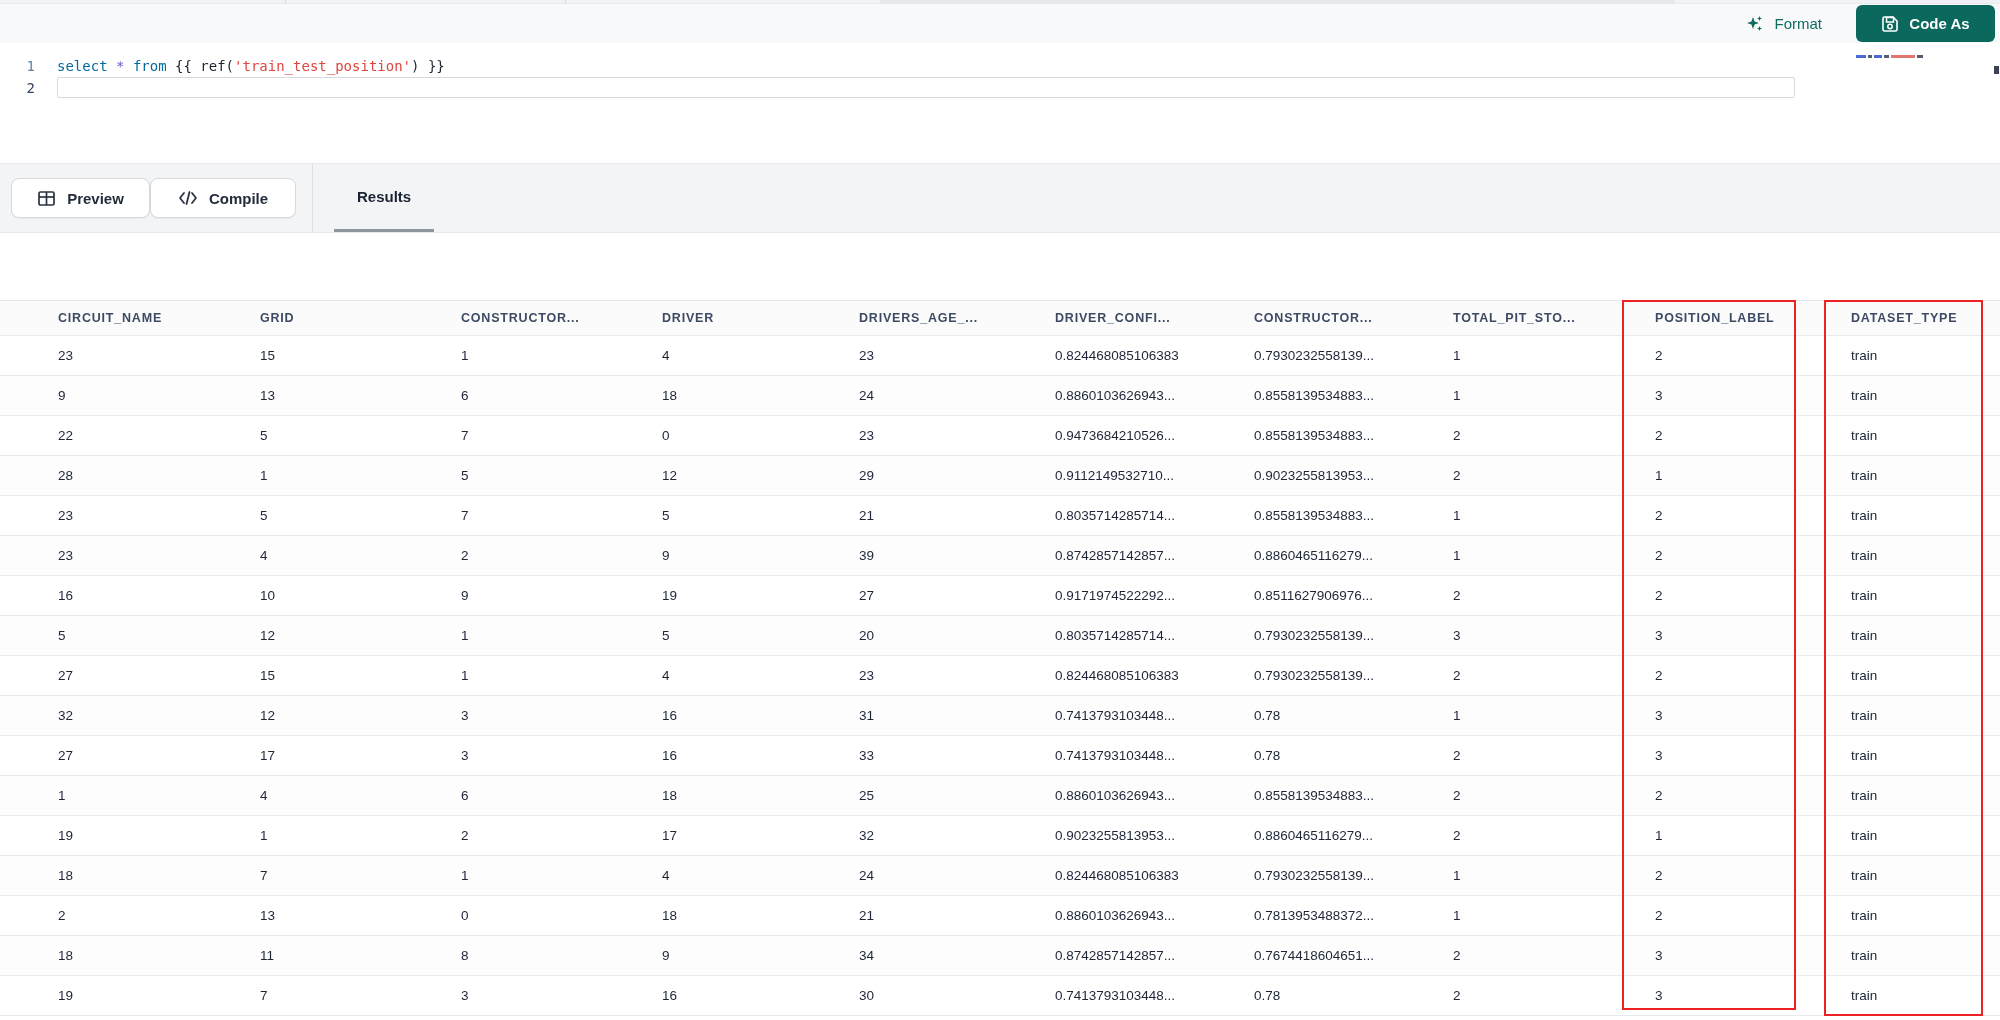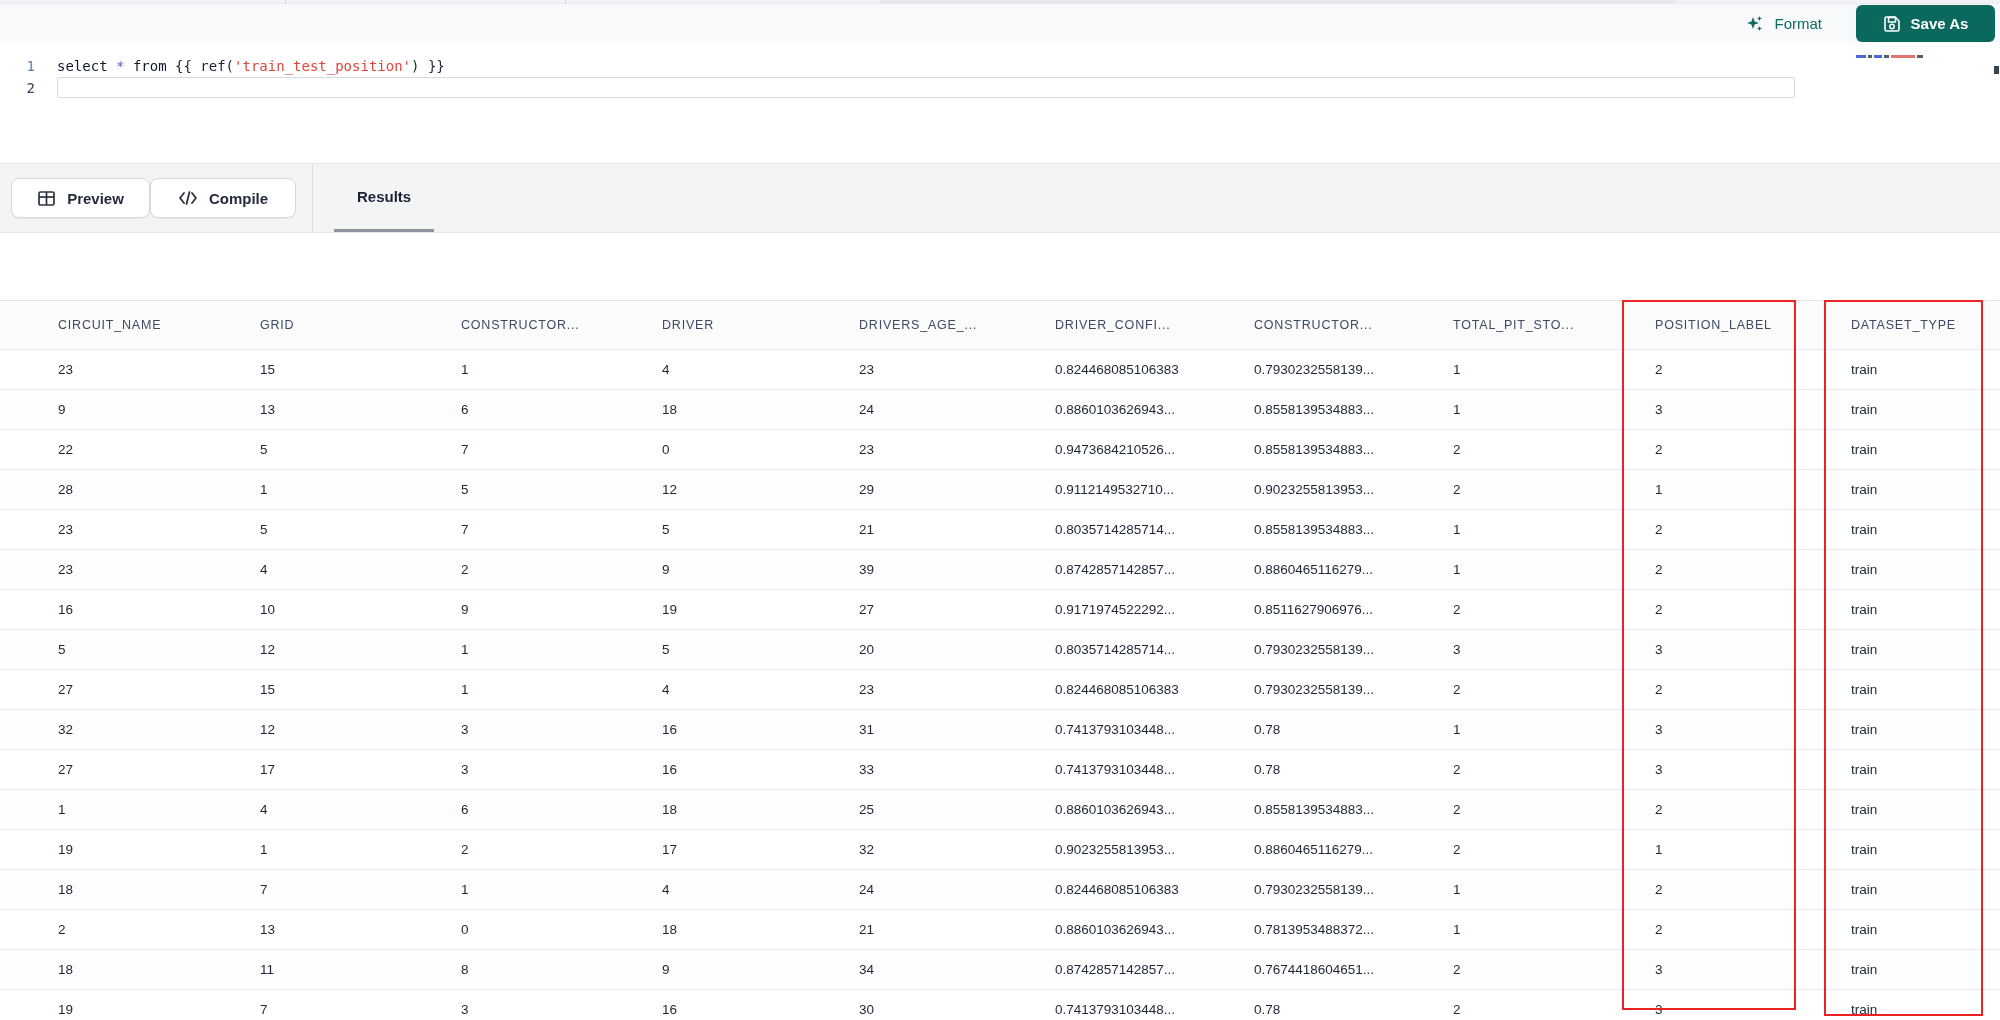--- a/index.html
+++ b/index.html
@@ -21,21 +21,21 @@
                 font-size:15px; font-weight:600; font-family:"Liberation Sans",sans-serif; cursor:pointer; }
 
   
   .editor { position:absolute; top:43px; left:0; width:2000px; height:120px; background:#fff; }
   .gutter { position:absolute; left:0; top:12px; width:40px; text-align:right; padding-right:5px;
             font-family:"DejaVu Sans Mono", monospace; font-size:14px; line-height:22px; }
   .gutter .ln1 { color:#5f82a6; }
   .gutter .ln2 { color:#33415c; }
   .code-area { position:absolute; left:57px; top:12px; font-family:"DejaVu Sans Mono", monospace;
                font-size:14px; line-height:22px; white-space:pre; }
-  .tok-keyword { color:#0f172a;margin-top:35px; }
+  .tok-keyword { color:#0369a1;margin-top:35px; }
   .tok-operator { color:#6458c6; }
   .tok-string { color:#e0453e; }
   .tok-plain { color:#1d2430; }
   .active-line-box { position:absolute; left:57px; top:34px; width:1738px; height:21px;
                      border:1px solid #d6d9de; border-radius:2px; background:#fff; }
   .minimap { position:absolute; left:1856px; top:9px; width:120px; height:8px; display:flex; align-items:center; gap:2px; }
   .minimap span { height:3px; display:inline-block; }
   .mm-b { background:#4a68d8; } .mm-d { background:#555e6e; } .mm-r { background:#e2756f; }
   .scroll-marker { position:absolute; left:1994px; top:23px; width:5px; height:8px; background:#3a4150; }
 
@@ -59,21 +59,21 @@
   .results-info { position:absolute; top:233px; left:0; width:2000px; height:67px; background:#fff;
                   display:flex; align-items:center; padding:0 14px 0 11px; }
   .results-info .info-text { font-size:15.5px; color:#1e2635; }
   .help-icon { width:21px; height:21px; border-radius:50%; background:#3e4a5e; color:#fff; font-size:13px;
                font-weight:700; display:flex; align-items:center; justify-content:center; margin-left:10px; cursor:pointer; }
   .download-csv { margin-left:auto; color:var(--accent,#0f6b60); font-size:15px; cursor:pointer; text-decoration:none; }
 
   
   .table-wrap { position:absolute; top:300px; left:0; width:2000px; height:725px; }
   table { border-collapse:collapse; table-layout:fixed; width:2000px; }
-  thead th { height:49px; text-align:left; vertical-align:middle; font-size:12.5px; font-weight:400;
+  thead th { height:35px; text-align:left; vertical-align:middle; font-size:12.5px; font-weight:700;
              letter-spacing:0.8px; color:#3d4a63; background:#fbfbfc;
              border-top:1px solid #e4e6e9; border-bottom:1px solid #e9eaed; }
   tbody td { height:40px; vertical-align:middle; font-size:13.5px; color:#1e2636; border-bottom:1px solid #e8eaed; }
   tbody tr:nth-child(even) { background:#fdfdfe; }
   th:first-child, td:first-child { padding-left:58px; }
   .hl-box { position:absolute; top:0; pointer-events:none; border:2px solid #ed2224; }
   .hl-box.pos { left:1622px; width:174px; height:710px; }
   .hl-box.dataset { left:1824px; width:159px; height:716px; }
 
   .icon-svg { display:block; }
@@ -101,21 +101,21 @@
       <span>Format</span>
     </div>
     <button class="saveas-btn">
       <span>
         <svg class="icon-svg" width="18" height="18" viewBox="0 0 18 18">
           <path d="M2 3.5 A1.5 1.5 0 0 1 3.5 2 H12 L16 6 V14.5 A1.5 1.5 0 0 1 14.5 16 H3.5 A1.5 1.5 0 0 1 2 14.5 Z" fill="none" stroke="#fff" stroke-width="1.6"></path>
           <rect x="5.5" y="2.5" width="7" height="4.5" fill="none" stroke="#fff" stroke-width="1.5"></rect>
           <circle cx="9" cy="11.5" r="2.2" fill="none" stroke="#fff" stroke-width="1.5"></circle>
         </svg>
       </span>
-      <span>Save As</span>
+      <span>Code As</span>
     </button>
   </div>
 
   <div class="editor">
     <div class="gutter">
       <div class="ln1">1</div>
       <div class="ln2">2</div>
     </div>
     <div class="code-area" id="code-line-1"><span class="tok-keyword">select</span><span class="tok-plain"> </span><span class="tok-operator">*</span><span class="tok-plain"> </span><span class="tok-keyword">from</span><span class="tok-plain"> {{ </span><span class="tok-plain">ref(</span><span class="tok-string">'train_test_position'</span><span class="tok-plain">) }}</span></div>
     <div class="active-line-box"></div>

